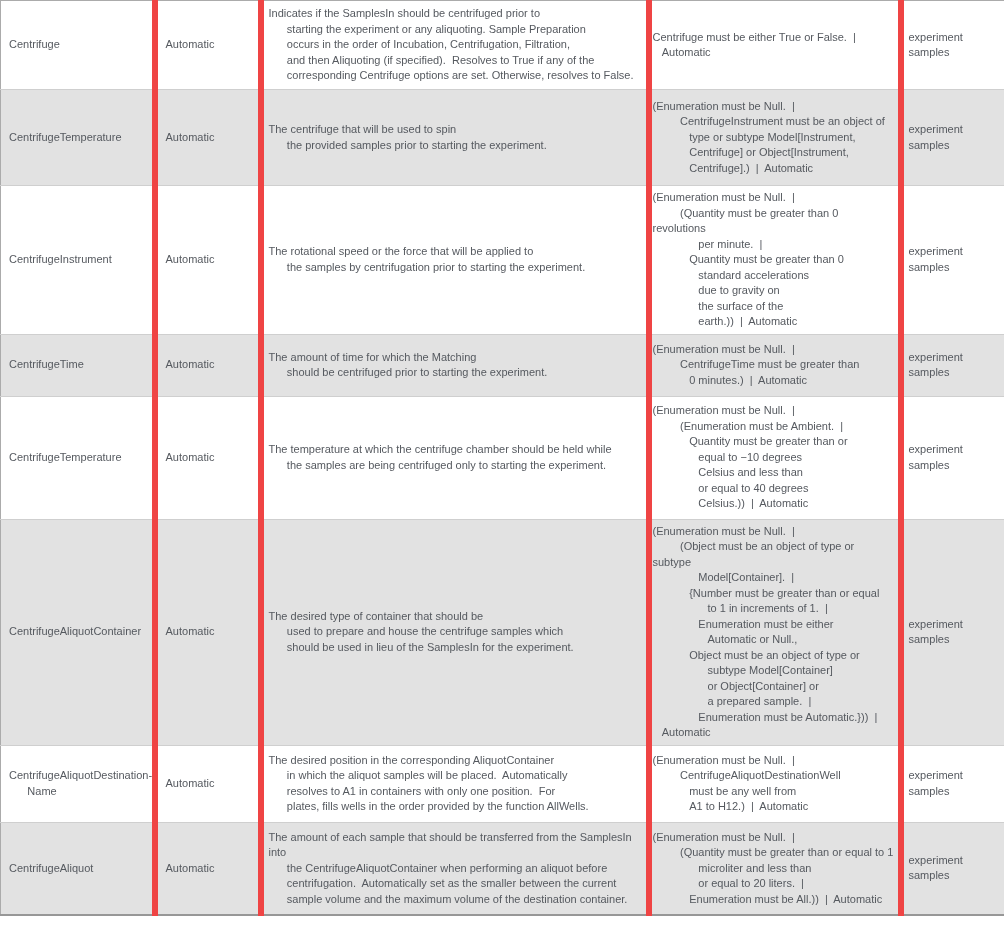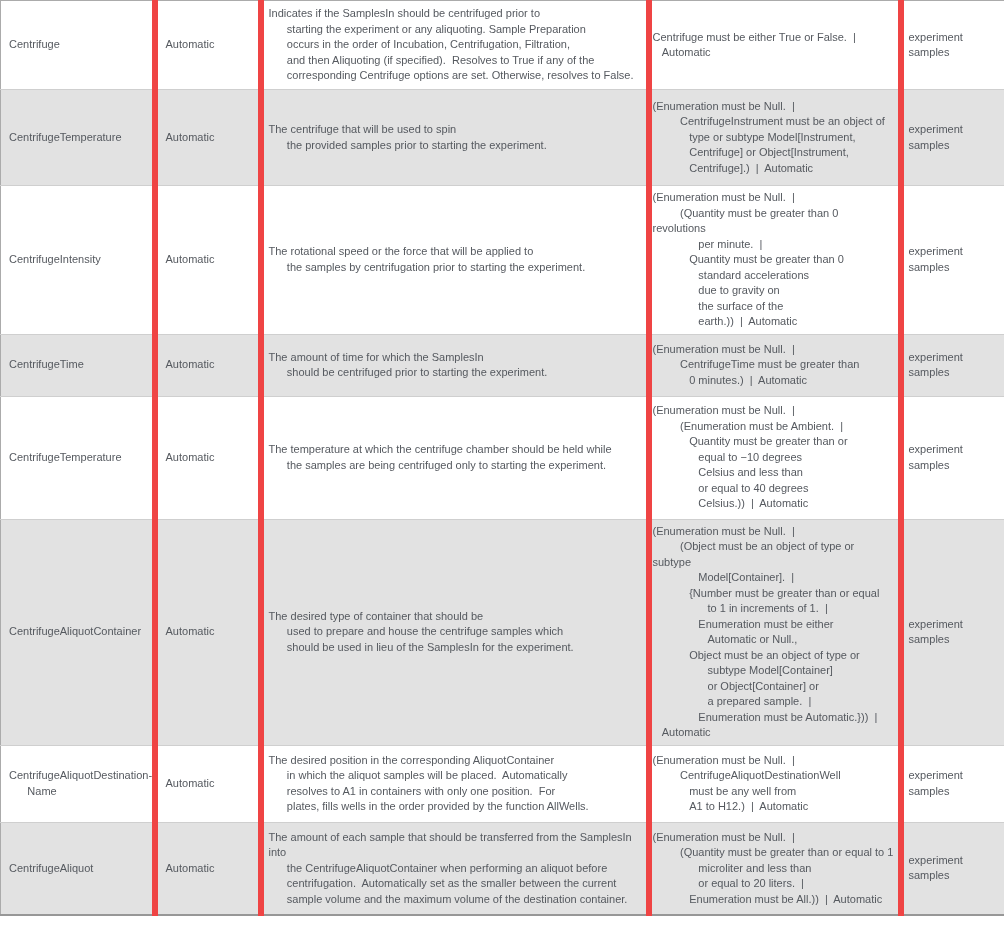--- a/index.html
+++ b/index.html
@@ -81,39 +81,39 @@
       the provided samples prior to starting the experiment.</td>
     <td class="pattern">(Enumeration must be Null.  |
          CentrifugeInstrument must be an object of
             type or subtype Model[Instrument,
             Centrifuge] or Object[Instrument,
             Centrifuge].)  |  Automatic</td>
     <td class="index">experiment samples</td>
   </tr>
 
   <tr class="plain" style="height:140px;">
-    <td class="name">CentrifugeIntensity</td>
+    <td class="name">CentrifugeInstrument</td>
     <td class="default">Automatic</td>
     <td class="desc">The rotational speed or the force that will be applied to
       the samples by centrifugation prior to starting the experiment.</td>
     <td class="pattern">(Enumeration must be Null.  |
          (Quantity must be greater than 0 revolutions
                per minute.  |
             Quantity must be greater than 0
                standard accelerations
                due to gravity on
                the surface of the
                earth.))  |  Automatic</td>
     <td class="index">experiment samples</td>
   </tr>
 
   <tr class="stripe" style="height:62px;">
     <td class="name">CentrifugeTime</td>
     <td class="default">Automatic</td>
-    <td class="desc">The amount of time for which the SamplesIn
+    <td class="desc">The amount of time for which the Matching
       should be centrifuged prior to starting the experiment.</td>
     <td class="pattern">(Enumeration must be Null.  |
          CentrifugeTime must be greater than
             0 minutes.)  |  Automatic</td>
     <td class="index">experiment samples</td>
   </tr>
 
   <tr class="plain" style="height:123px;">
     <td class="name">CentrifugeTemperature</td>
     <td class="default">Automatic</td>

